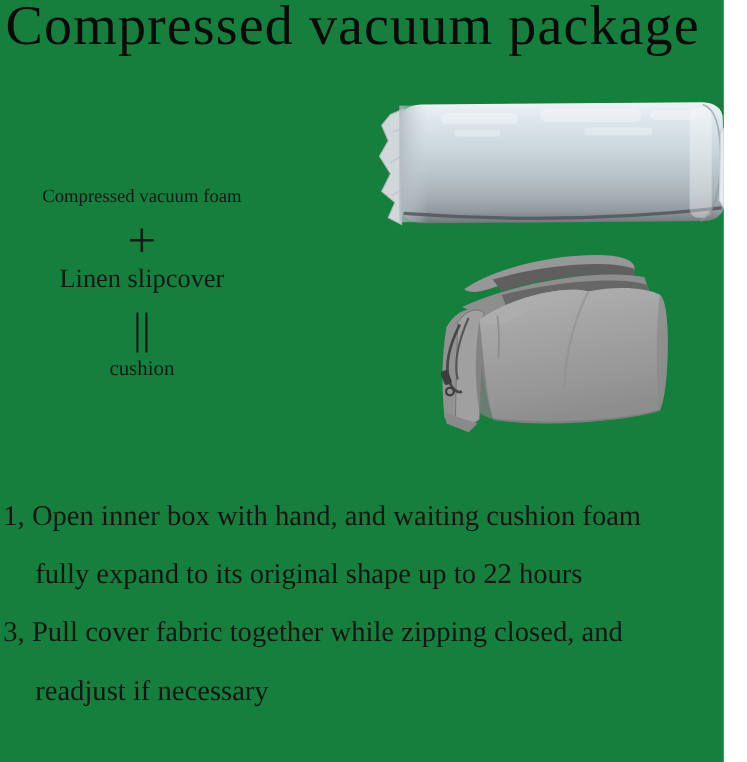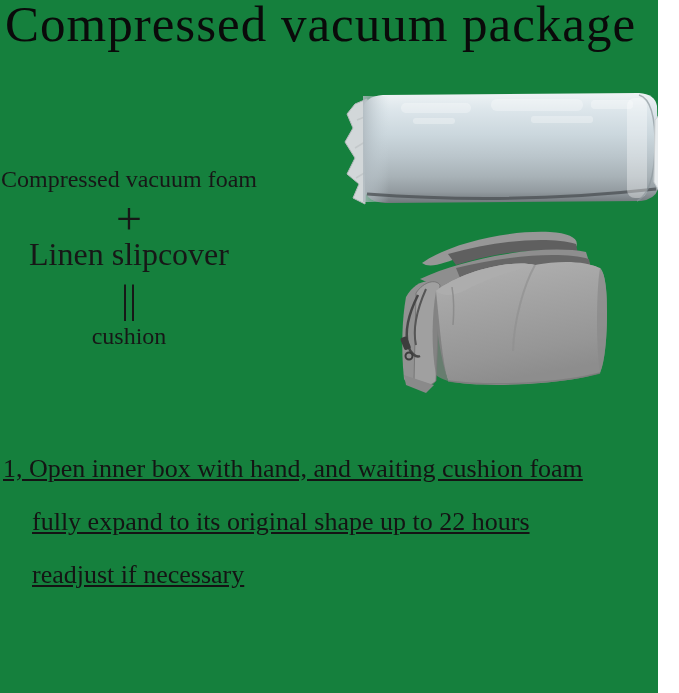--- a/index.html
+++ b/index.html
@@ -27,25 +27,25 @@
 
   
   .equation {
     position: absolute;
     left: 0;
     top: 160px;
     width: 258px;
     text-align: center;
     color: #171717;
   }
-  .eq-foam   { font-size: 24px; line-height: 26px; margin-top: 6px; }
+  .eq-foam   { font-size: 17px; line-height: 26px; margin-top: 6px; }
   .eq-plus   { font-size: 46px; line-height: 34px; margin-top: 10px; }
-  .eq-cover  { font-size: 32px; line-height: 28px; margin-top: 4px; }
+  .eq-cover  { font-size: 24px; line-height: 28px; margin-top: 4px; }
   .eq-equals { font-size: 40px; line-height: 42px; margin-top: 10px; }
-  .eq-result { font-size: 24px; line-height: 28px; margin-top: 2px; }
+  .eq-result { font-size: 19px; line-height: 28px; margin-top: 2px; }
 
   
   .foam-photo {
     position: absolute;
     left: 343px;
     top: 90px;
     width: 332px;
     height: 124px;
   }
   .fabric-photo {
@@ -59,21 +59,21 @@
   
   .instructions {
     position: absolute;
     left: 3px;
     top: 442px;
     width: 672px;
     font-size: 26px;
     line-height: 53px;
     color: #141414;
   }
-  .instructions .line { white-space: nowrap; text-decoration: underline; }
+  .instructions .line { white-space: nowrap; }
   .instructions .line.indent { padding-left: 29px; }
 </style>
 </head>
 <body>
 
 <div class="page">
 
   <div class="title">Compressed vacuum package</div>
 
   <div class="equation">
@@ -159,16 +159,17 @@
       <path d="M26,68 C18,84 12,102 16,118 C18,126 24,131 28,129" fill="none" stroke="#474747" stroke-width="2.5"></path>
       <path d="M34,62 C26,80 20,100 24,118" fill="none" stroke="#565656" stroke-width="2"></path>
       <rect x="10" y="110" width="7" height="13" rx="2" fill="#3d3d3d" transform="rotate(-22 13 116)"></rect>
       <circle cx="17" cy="129" r="3.5" fill="none" stroke="#3d3d3d" stroke-width="2"></circle>
     </g>
   </svg>
 
   <div class="instructions">
     <div class="line">1, Open inner box with hand, and waiting cushion foam</div>
     <div class="line indent">fully expand to its original shape up to 22 hours</div>
+    <div class="line">3, Pull cover fabric together while zipping closed, and</div>
     <div class="line indent">readjust if necessary</div>
   </div>
 
 </div>
 
 </body></html>

